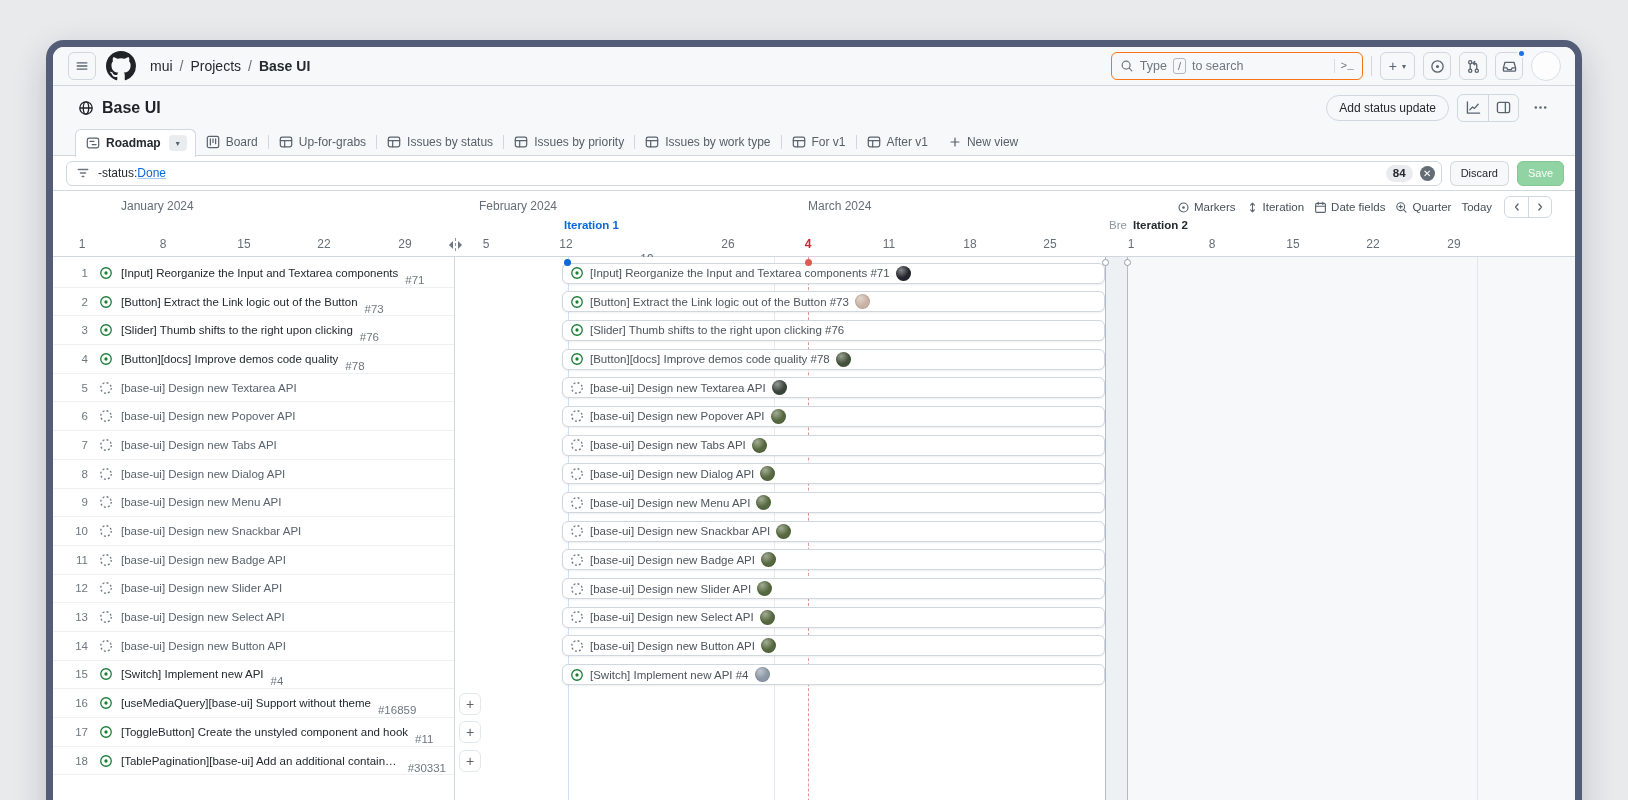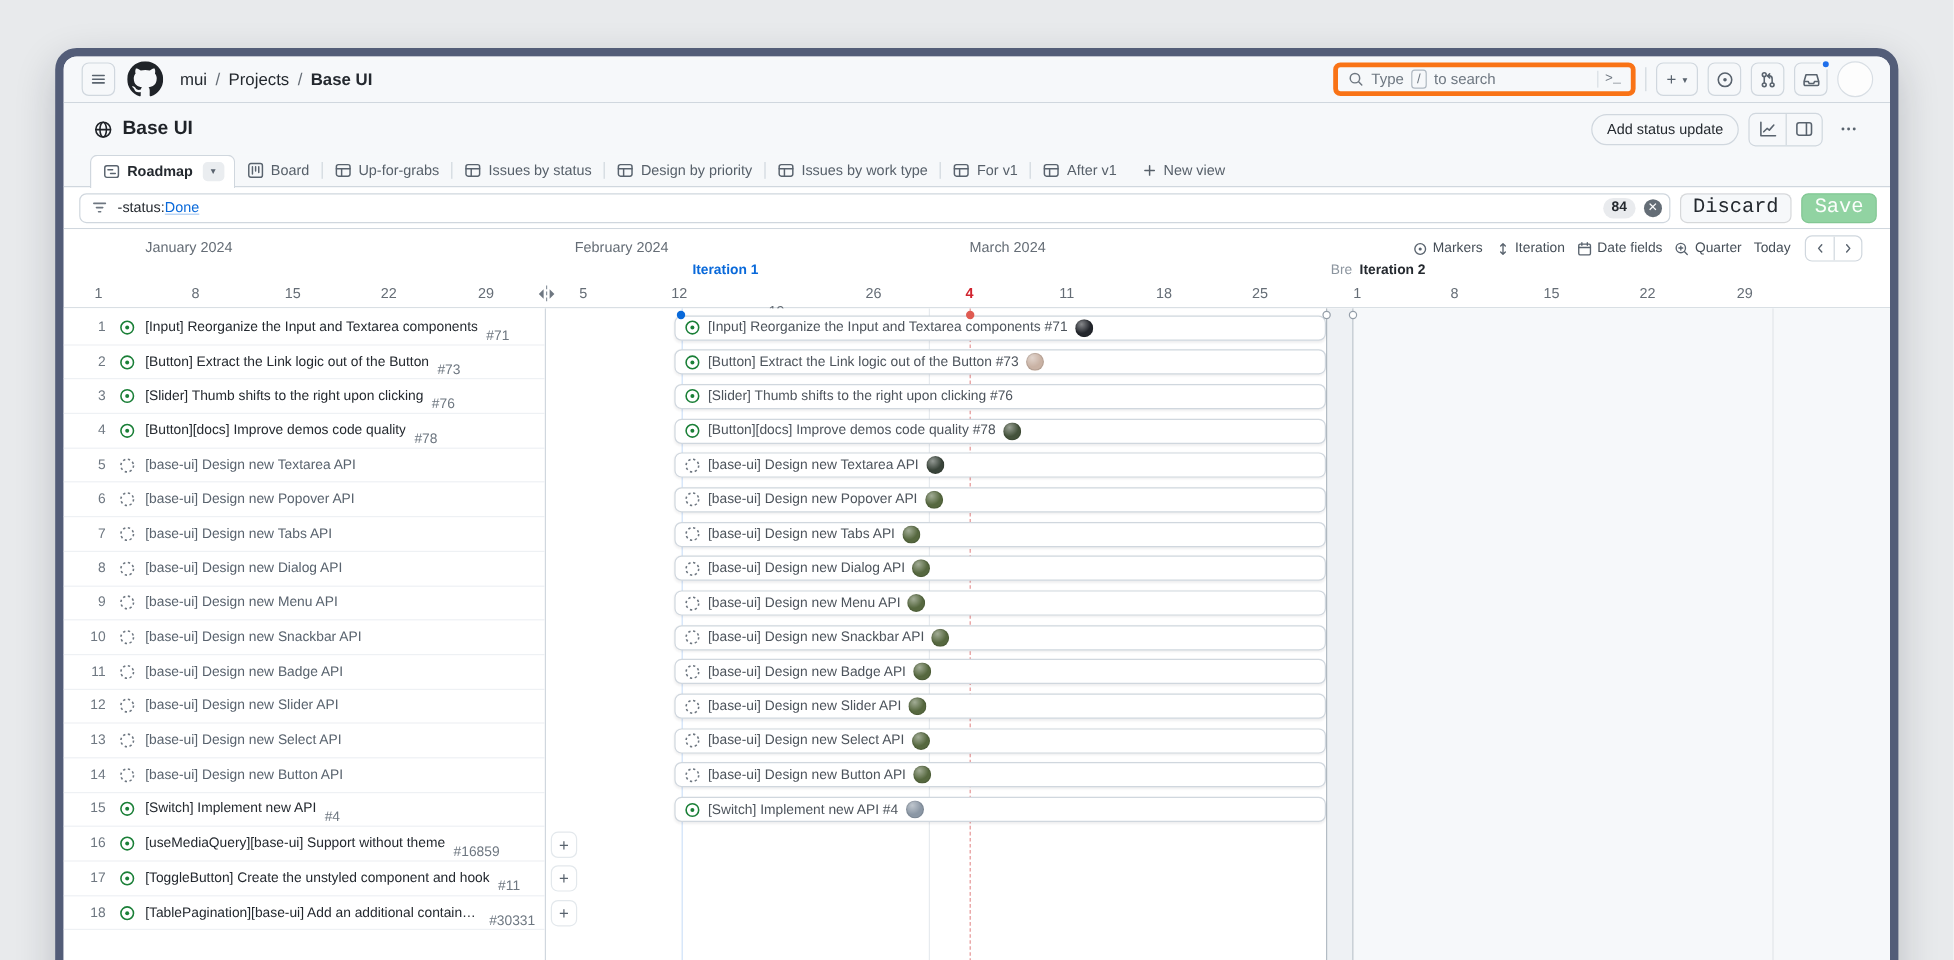--- a/index.html
+++ b/index.html
@@ -15,21 +15,21 @@
   .topbar { height:39px; background:#f6f8fa; border-bottom:1px solid #d0d7de;
     display:flex; align-items:center; padding:0 14px 0 15px; gap:10px; }
   .icon-btn { display:flex; align-items:center; justify-content:center; background:none; border:0; color:#59636e; cursor:pointer; }
   .bordered { width:28px; height:28px; border:1px solid #d0d7de; border-radius:6px; background:#f6f8fa; }
   .gh-logo { color:#1f2328; display:flex; }
   .crumbs { font-size:14px; display:flex; align-items:center; gap:7px; margin-left:4px; }
   .crumbs a { color:#24292f; text-decoration:none; }
   .crumb-sep { color:#656d76; }
   .crumbs .cur { font-weight:600; }
   .top-right { margin-left:auto; display:flex; align-items:center; gap:8px; }
-  .searchbox { width:252px; height:28px; border:4px solid #f97316; border-radius:6px; background:#f6f8fa;
+  .searchbox { width:252px; height:28px; border:1px solid #f97316; border-radius:6px; background:#f6f8fa;
     display:flex; align-items:center; padding:0 8px; gap:6px; font-size:12.5px; color:#6e7781; }
   .searchbox kbd { border:1px solid #afb8c1; border-radius:3px; font-size:11px; padding:0 4px; height:16px; line-height:15px; color:#6e7781; background:#f6f8fa; font-family:inherit; }
   .srch-right { margin-left:auto; display:flex; align-items:center; gap:6px; }
   .srch-sep { width:1px; height:14px; background:#d8dee4; }
   .prompt { font-family:"Liberation Mono","DejaVu Sans Mono",monospace; font-size:11px; color:#6e7781; }
   .vdiv { width:1px; height:20px; background:#d0d7de; }
   .plus-btn { height:28px; border:1px solid #d0d7de; border-radius:6px; background:#f6f8fa; color:#59636e;
     display:flex; align-items:center; gap:5px; padding:0 8px; font-size:14px; cursor:pointer; }
   .plus-btn .caret { font-size:8px; }
   .inbox-wrap { position:relative; }
@@ -59,21 +59,21 @@
   .newview { display:inline-flex; align-items:center; gap:5px; padding:0 10px; font-size:12px; color:#57606a; cursor:pointer; }
 
   
   .filterbar { height:35px; background:#fff; border-bottom:1px solid #d0d7de; display:flex; align-items:center; padding:0 11px 0 13px; gap:8px; }
   .filter-input { flex:1; height:25px; border:1px solid #d0d7de; border-radius:6px; display:flex; align-items:center; padding:0 6px 0 9px; gap:8px; font-size:12px; cursor:text; }
   .filter-q { color:#24292f;text-align:right; }
   .filter-val { color:#0969da; text-decoration:underline; text-decoration-color:rgba(9,105,218,.35); }
   .filter-right { margin-left:auto; display:flex; align-items:center; gap:7px; }
   .count-pill { background:rgba(175,184,193,.28); border-radius:10px; height:17px; line-height:17px; padding:0 7px; font-size:11.5px; font-weight:600; color:#24292f; }
   .clear-btn { width:15px; height:15px; border-radius:50%; background:#646d76; border:0; color:#fff; font-size:10px; line-height:13px; cursor:pointer; display:flex; align-items:center; justify-content:center; }
-  .btn { height:25px; border-radius:6px; font-size:17px; font-weight:500; padding:0 10px; cursor:pointer;font-family:Liberation Mono, monospace; }
+  .btn { height:25px; border-radius:6px; font-size:11px; font-weight:500; padding:0 10px; cursor:pointer; }
   .btn-default { background:#f6f8fa; border:1px solid rgba(31,35,40,.15); color:#24292f; }
   .btn-save { background:#91d3a2; border:1px solid #82c794; color:rgba(255,255,255,.96); }
 
   
   .tl-head { position:relative; height:66px; background:#fff; border-bottom:1px solid #d0d7de; }
   .month { position:absolute; top:8px; font-size:12px; color:#656d76; white-space:nowrap; z-index:1;margin-left:42px; }
   .iter { position:absolute; top:28px; font-size:11.5px; font-weight:600; white-space:nowrap; overflow:hidden; }
   .iter.current { color:#0969da; }
   .iter.normal { color:#24292f; }
   .iter.muted { color:#8c959f; font-weight:400; }
@@ -299,21 +299,21 @@
           <span>Issues by status</span>
         </span>
         <span class="tab-div"></span>
         <span class="tab">
           <span class="ic">
             <svg width="14" height="14" viewBox="0 0 16 16" fill="none" stroke="currentColor" stroke-width="1.4" stroke-linecap="round" stroke-linejoin="round">
               <rect x="1.5" y="2.5" width="13" height="11" rx="2"></rect>
               <path d="M1.5 6.5h13M6.5 6.5v7"></path>
             </svg>
           </span>
-          <span>Design by priority</span>
+          <span>Issues by priority</span>
         </span>
         <span class="tab-div"></span>
         <span class="tab">
           <span class="ic">
             <svg width="14" height="14" viewBox="0 0 16 16" fill="none" stroke="currentColor" stroke-width="1.4" stroke-linecap="round" stroke-linejoin="round">
               <rect x="1.5" y="2.5" width="13" height="11" rx="2"></rect>
               <path d="M1.5 6.5h13M6.5 6.5v7"></path>
             </svg>
           </span>
           <span>Issues by work type</span>
@@ -428,21 +428,21 @@
                   <path d="M6.5 4 10 8l-3.5 4"></path>
                 </svg>
               </span>
           </button>
         </span>
       </div>
     <span class="month" style="left: 26px;">January 2024</span>
         <span class="month" style="left: 384px;">February 2024</span>
         <span class="month" style="left: 713px;">March 2024</span>
         <span class="month" style="left: 1073px;">April 2024</span>
-        <span class="iter current" style="left: 524px;">Iteration 1</span>
+        <span class="iter current" style="left: 511px;">Iteration 1</span>
         <span class="iter muted" style="left: 1056px; width: 18px;">Break</span>
         <span class="iter normal" style="left: 1080px;">Iteration 2</span>
         <span class="tick" style="left: 29px;">1</span>
         <span class="tick" style="left: 110px;">8</span>
         <span class="tick" style="left: 191px;">15</span>
         <span class="tick" style="left: 271px;">22</span>
         <span class="tick" style="left: 352px;">29</span>
         <span class="tick" style="left: 433px;">5</span>
         <span class="tick" style="left: 513px;">12</span>
         <span class="tick" style="left: 594px; margin-top: 15px;">19</span>

